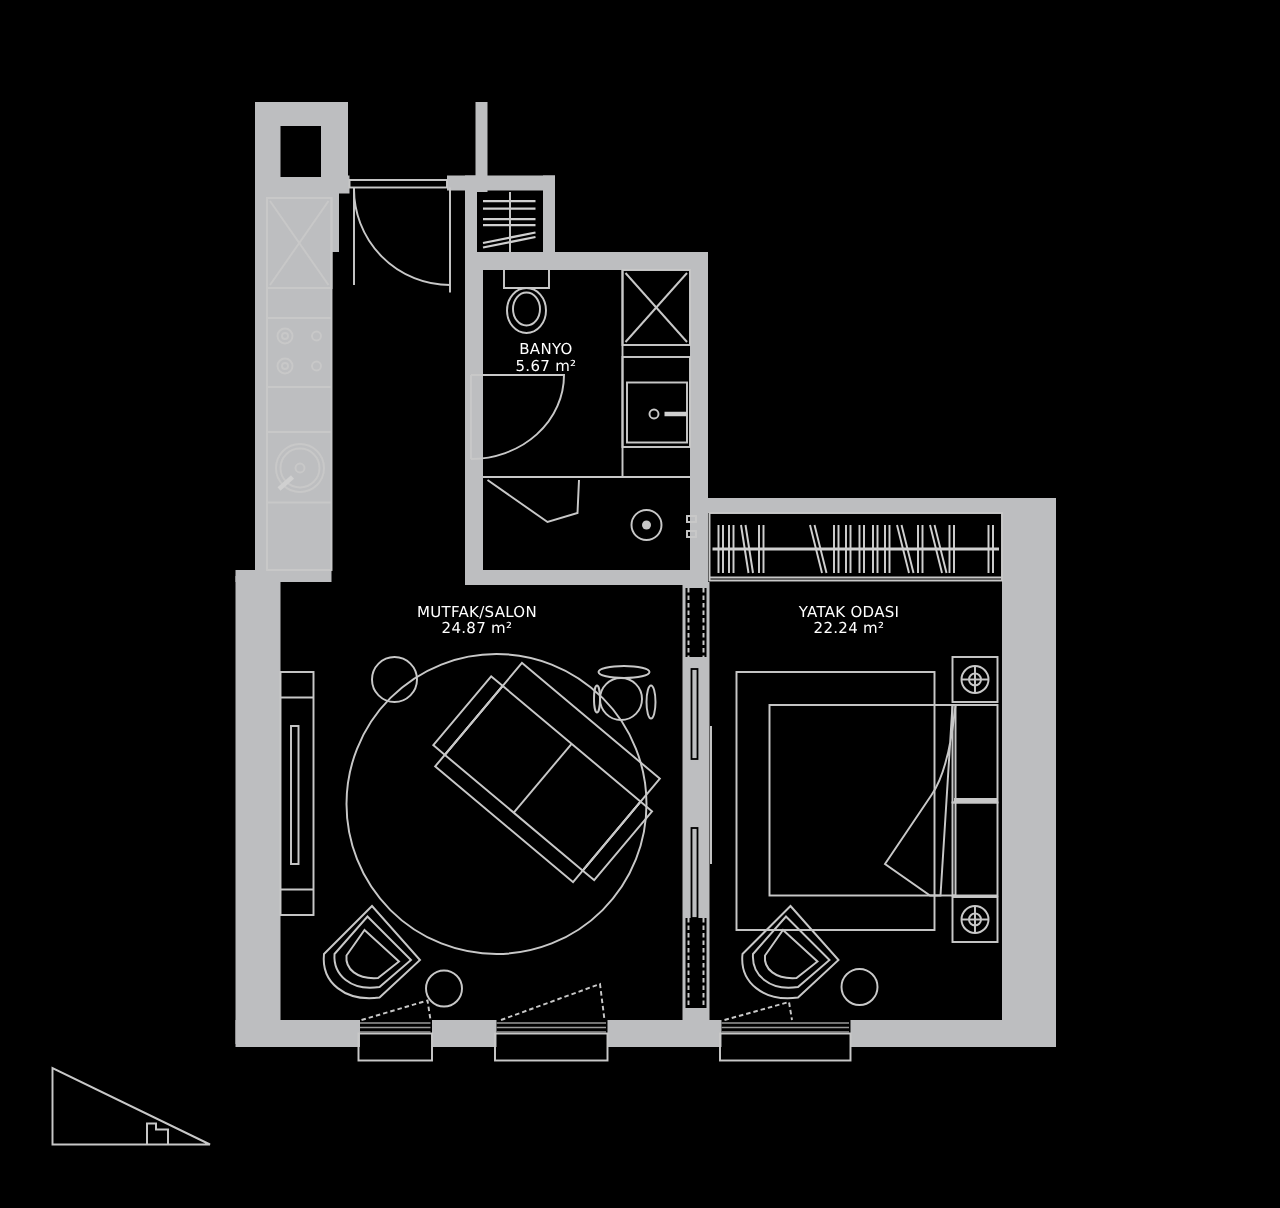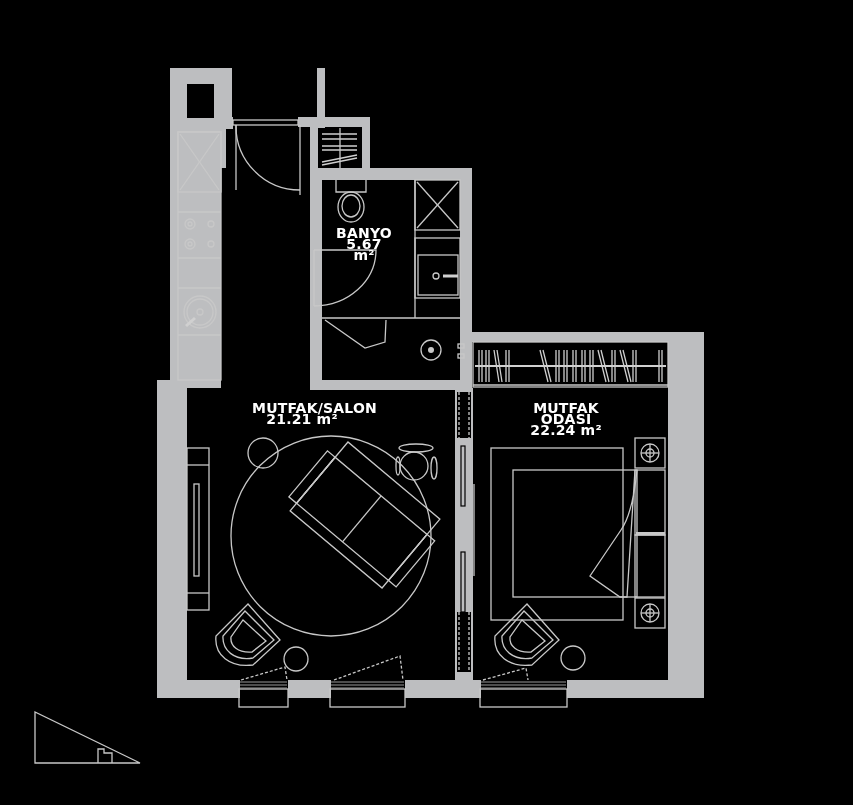--- a/index.html
+++ b/index.html
@@ -1,21 +1,21 @@
 <!DOCTYPE html>
 <html><head>
 <meta charset="utf-8">
 <style>
   html, body { margin:0; padding:0; background:#000; }
   body { width:853px; height:805px; position:relative; overflow:hidden; font-family:"DejaVu Sans", sans-serif; }
   svg { position:absolute; left:0; top:0; }
   .wall { fill:#bdbec0; }
   .ln { fill:none; stroke:#c8c8c8; stroke-width:1.3; }
   .dash { fill:none; stroke:#c8c8c8; stroke-width:1.3; stroke-dasharray:3 2; }
-  .label { position:absolute; color:#fff; font-weight:bold; text-align:center; line-height:11px; font-size:14px; letter-spacing:0.2px; }
+  .label { position:absolute; color:#fff; font-weight:normal; text-align:center; line-height:11px; font-size:10px; letter-spacing:0.2px; }
   .label span { display:block; }
 </style>
 </head>
 <body>
 
 <svg width="853" height="805" viewBox="0 0 853 805">
 
   <g>
 
     <path class="wall" d="M170 68 H232 V120 H226 V168 H221 V380 H178 V128 H170 Z M187 84 V118 H214 V84 Z" fill-rule="evenodd"></path>
@@ -276,20 +276,20 @@
   <g>
     <path class="ln" d="M35 712 V763 H140 Z"></path>
     <path class="ln" d="M98 763 V749 H104 V753 H112 V763"></path>
   </g>
 </svg>
 
 <div class="label" style="left:334px; top:228px; width:60px;">
   <span>BANYO</span>
   <span>5.67 m²</span>
 </div>
-<div class="label" style="left:252px; top:403px; width:100px;">
+<div class="label" style="left:268px; top:403px; width:100px;">
   <span>MUTFAK/SALON</span>
-  <span>21.21 m²</span>
+  <span>24.87 m²</span>
 </div>
 <div class="label" style="left:518px; top:403px; width:96px;">
-  <span>MUTFAK ODASI</span>
+  <span>YATAK ODASI</span>
   <span>22.24 m²</span>
 </div>
 
 </body></html>

